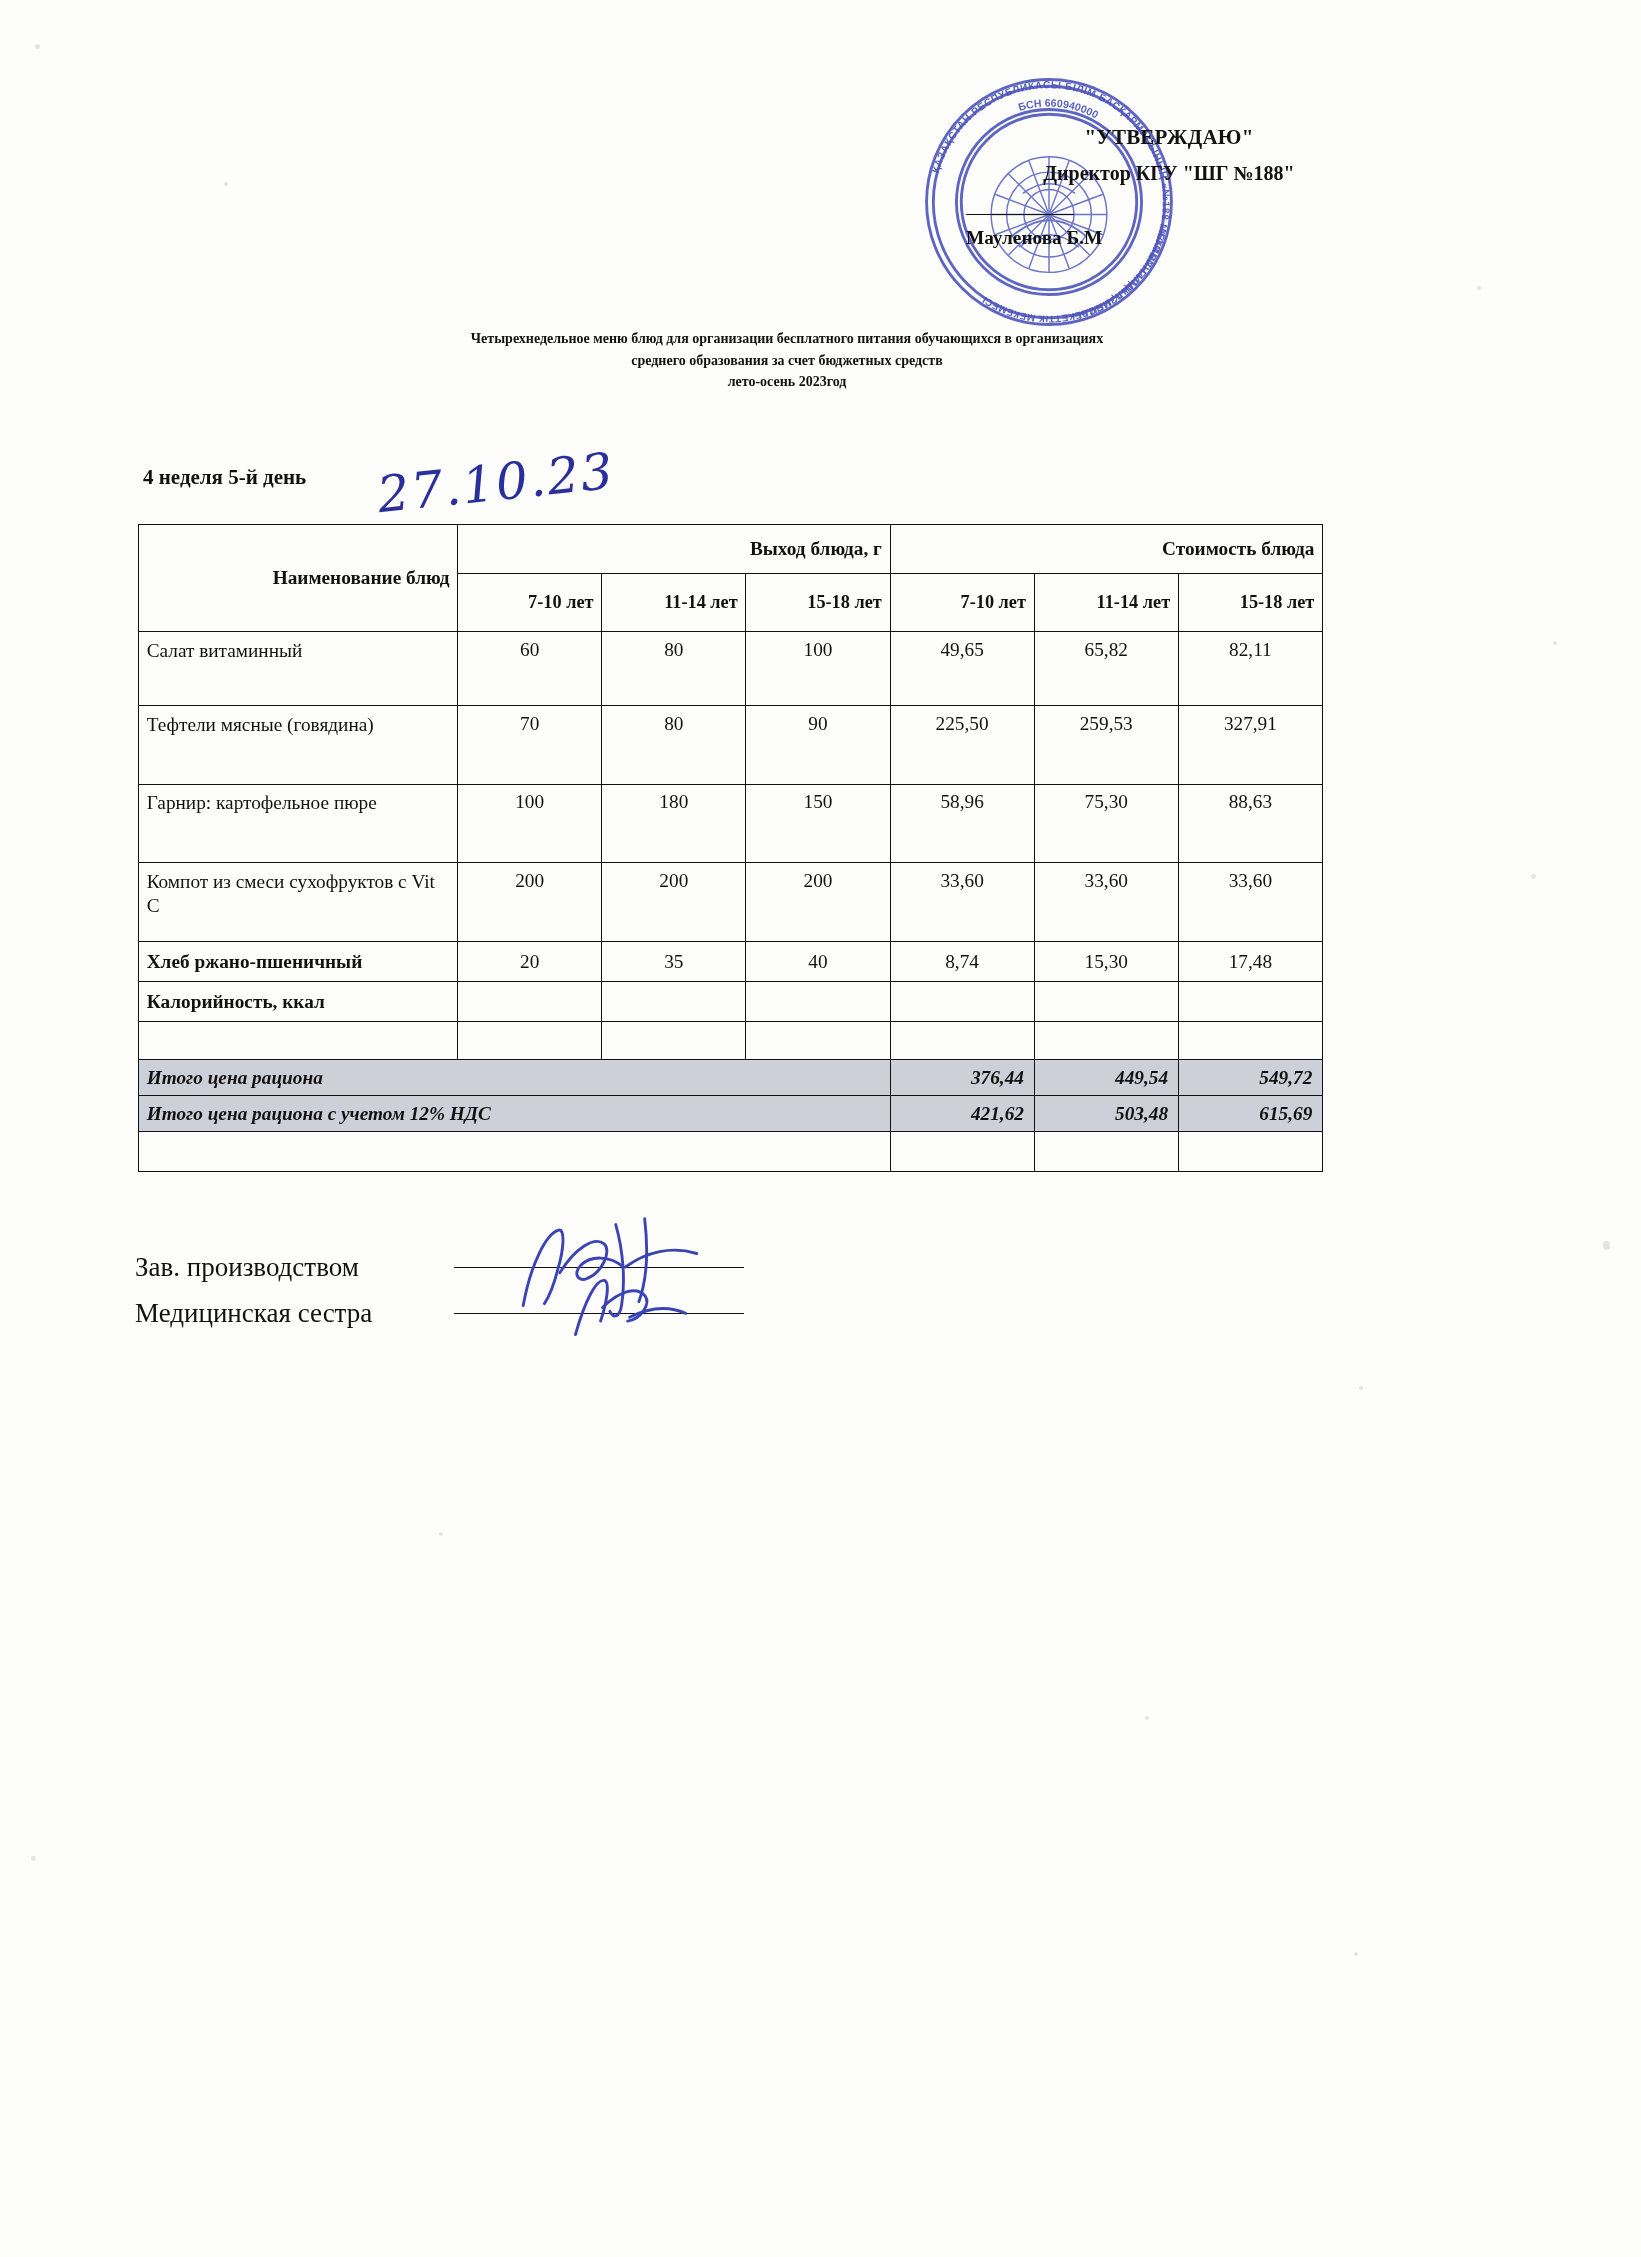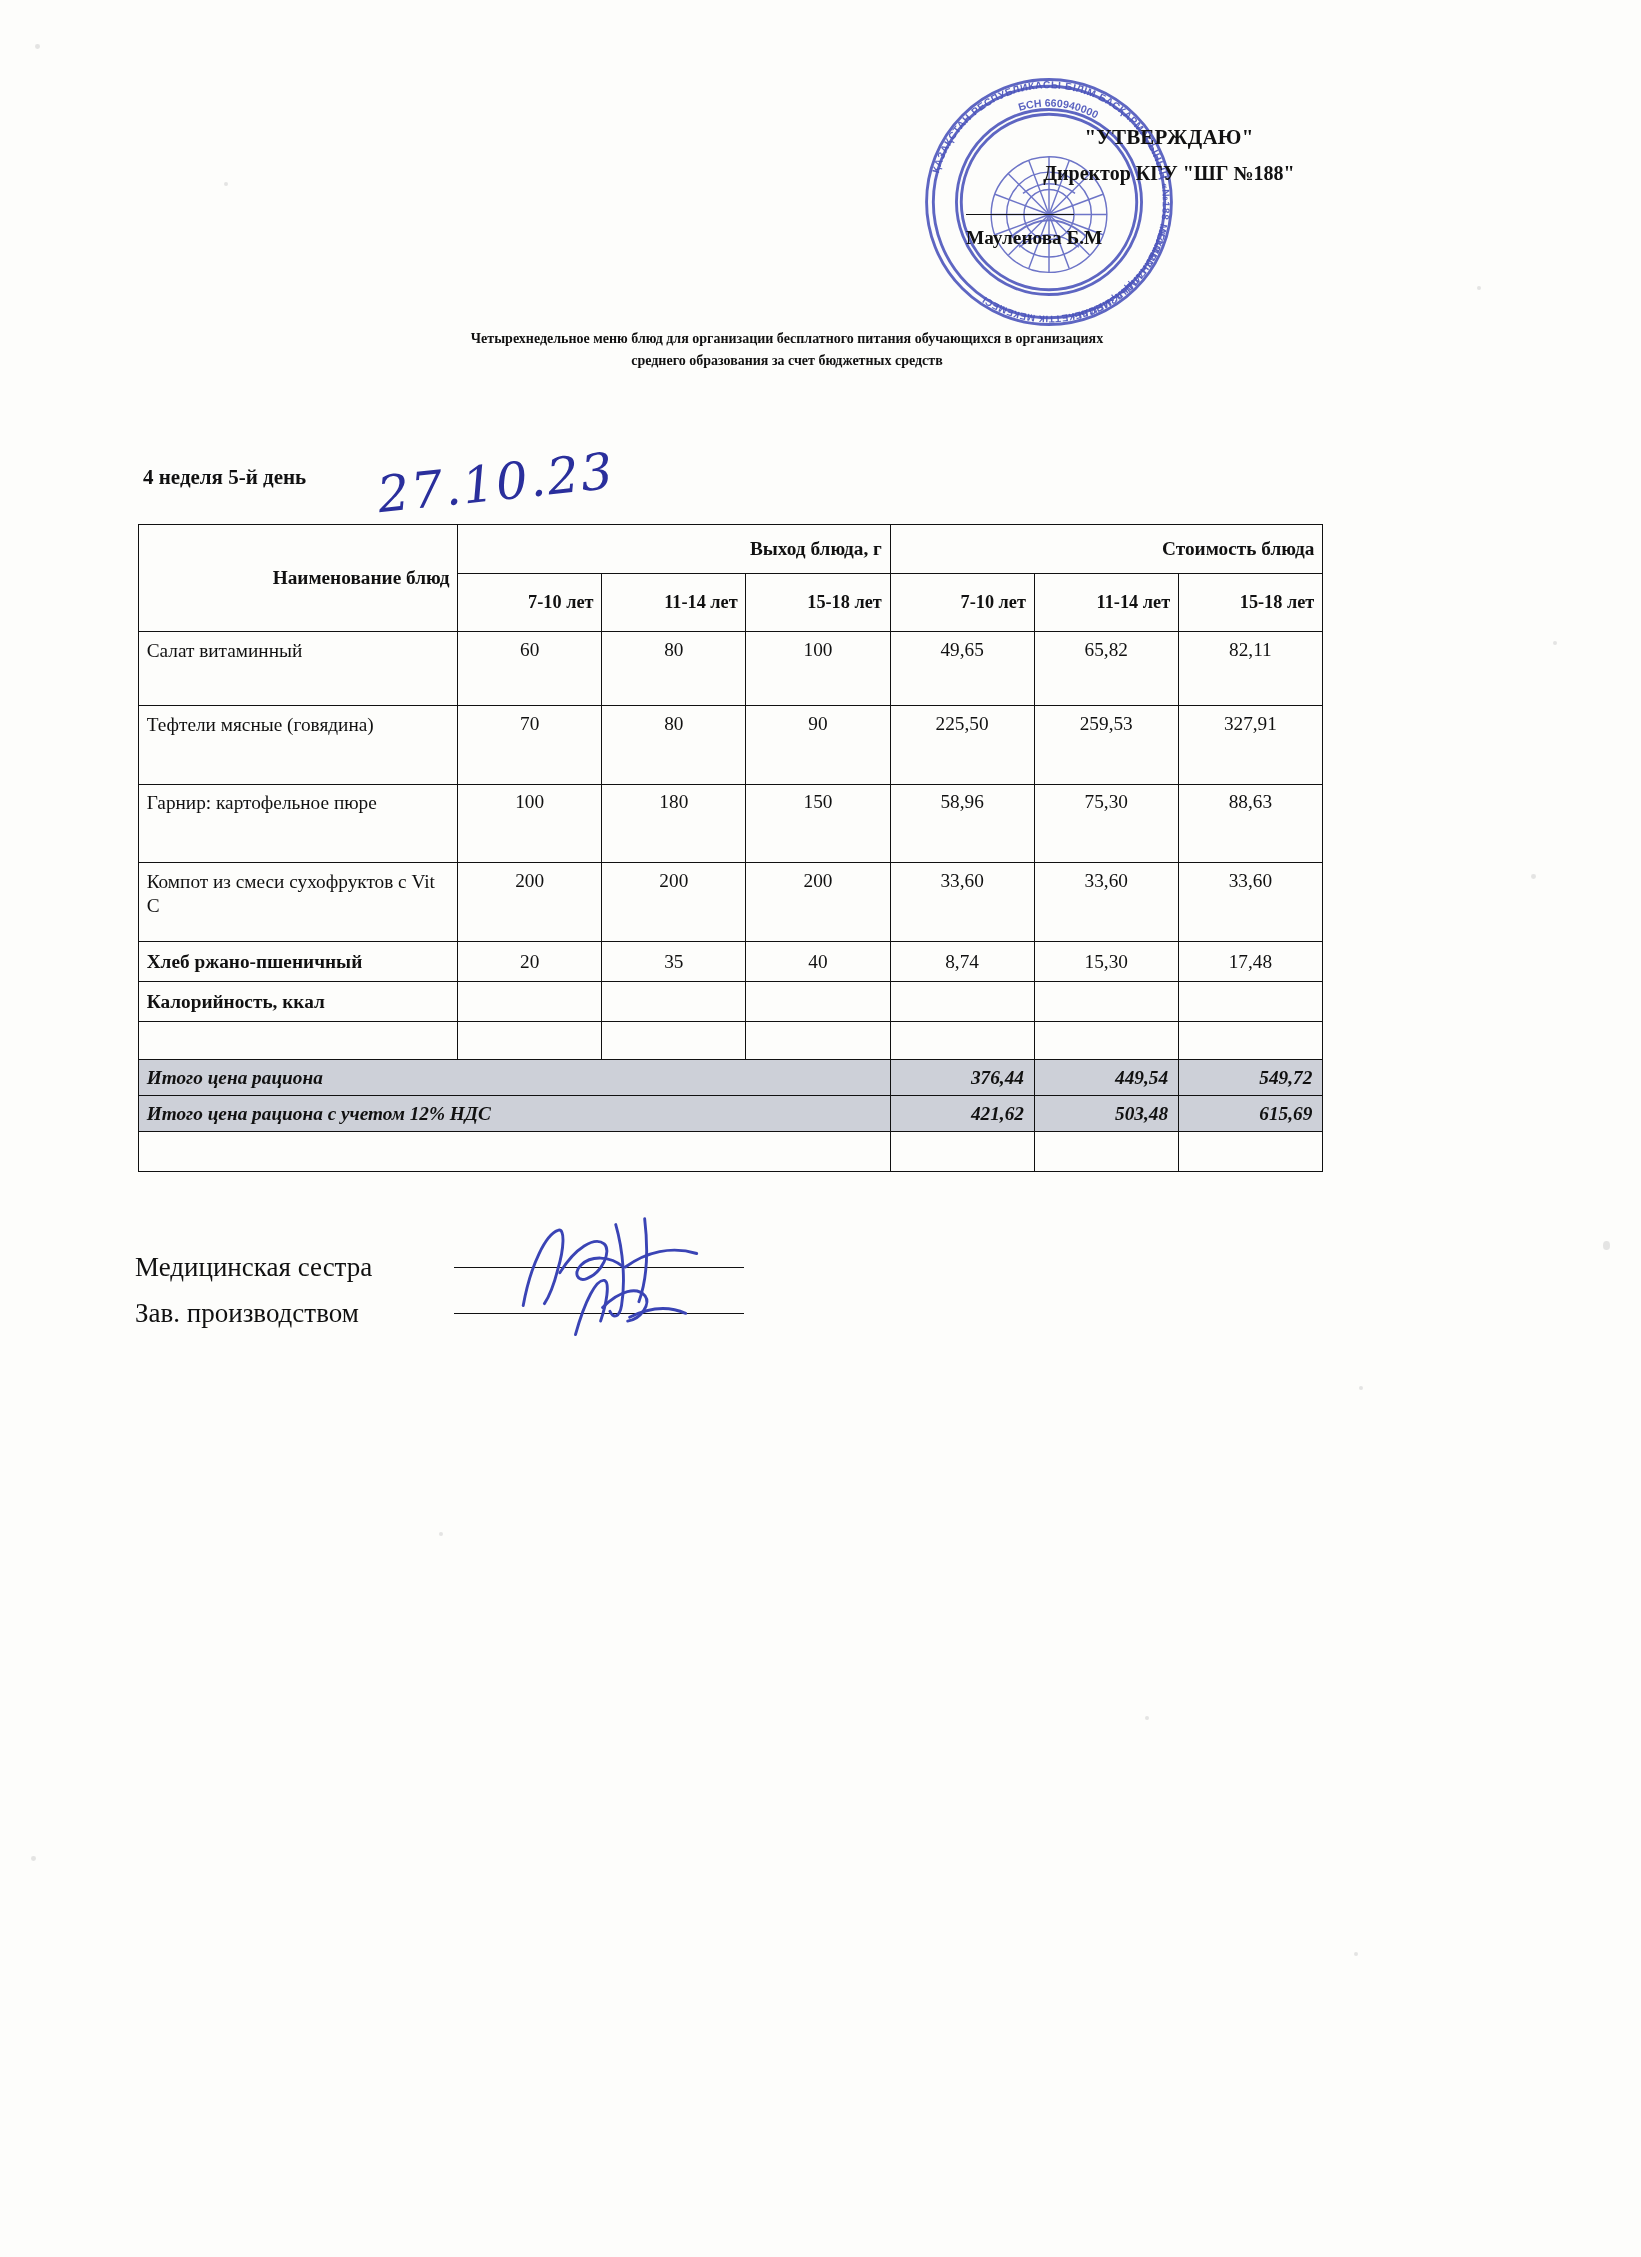--- a/index.html
+++ b/index.html
@@ -263,20 +263,21 @@
     <div class="ln2">Директор КГУ "ШГ №188"</div>
     <div class="ln3">
       <span class="sigline"></span>
       <span>Мауленова Б.М</span>
     </div>
   </div>
 
   <div class="doc-title">
     <div>Четырехнедельное меню блюд для организации бесплатного питания обучающихся в организациях</div>
     <div>среднего образования за счет бюджетных средств</div>
+    <div>лето-осень 2023год</div>
   </div>
 
   <div class="weekline">4 неделя 5-й день</div>
   <div class="handdate">27.10.23</div>
 
   <div class="tbl-wrap">
     <table class="menu">
       <colgroup>
         <col class="col-name">
           <col class="col-num">
@@ -382,25 +383,25 @@
           <td class="num"></td>
           <td class="num"></td>
           <td class="num"></td>
         </tr>
       </tbody>
     </table>
   </div>
 
   <div class="sig-block">
     <div class="sig-row">
-      <span class="sig-label">Медицинская сестра</span>
+      <span class="sig-label">Зав. производством</span>
       <span class="sig-rule"></span>
     </div>
     <div class="sig-row">
-      <span class="sig-label">Зав. производством</span>
+      <span class="sig-label">Медицинская сестра</span>
       <span class="sig-rule"></span>
     </div>
   </div>
 
   <svg class="scribble" style="left:502px; top:1209px; width:241px; height:116px;" viewBox="0 0 250 120">
     <g fill="none" stroke="#3a44b5" stroke-width="3" stroke-linecap="round">
       <path d="M22,100 C30,56 46,26 58,22 C66,19 64,42 58,62 C54,78 48,92 44,98"></path>
       <path d="M60,66 C76,40 96,28 106,36 C114,43 104,66 88,72 C78,76 74,66 82,58 C92,48 112,48 126,60"></path>
       <path d="M118,16 C126,44 128,76 124,100 C122,112 116,114 112,106"></path>
       <path d="M128,60 C150,44 176,38 202,46"></path>

